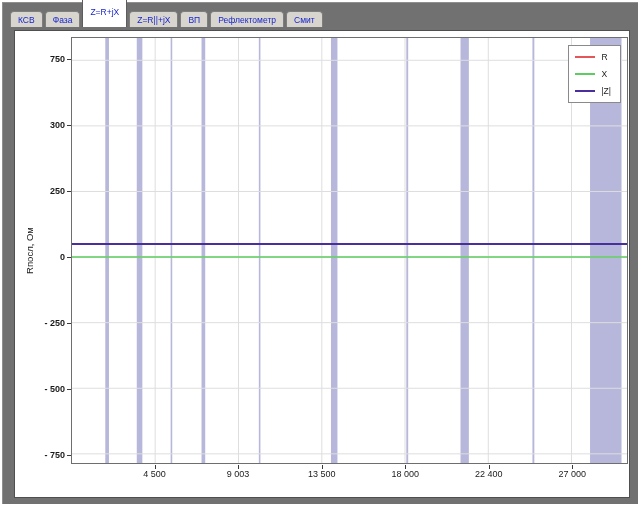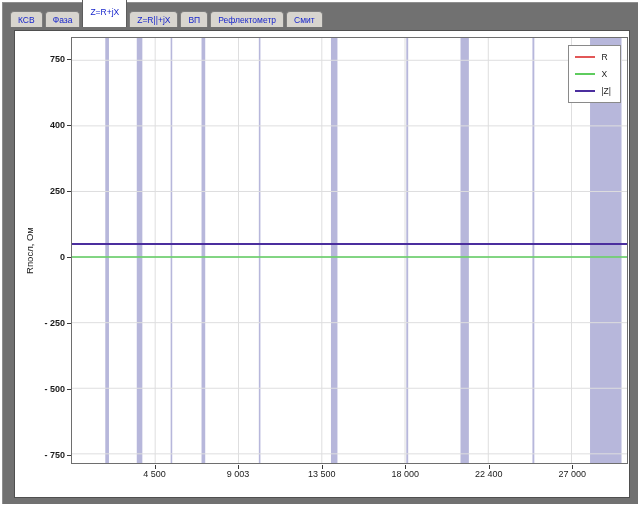--- a/index.html
+++ b/index.html
@@ -164,21 +164,21 @@
       <div class="xtick" style="left: 282.65px;">13 500</div>
       <div class="tickmark-x" style="left: 306.65px;"></div>
       <div class="xtick" style="left: 366.2px;">18 000</div>
       <div class="tickmark-x" style="left: 390.2px;"></div>
       <div class="xtick" style="left: 449.75px;">22 400</div>
       <div class="tickmark-x" style="left: 473.75px;"></div>
       <div class="xtick" style="left: 533.3px;">27 000</div>
       <div class="tickmark-x" style="left: 557.3px;"></div>
       <div class="ytick" style="top: 23.4043px;">750</div>
       <div class="tickmark-y" style="top: 28.4043px;"></div>
-      <div class="ytick" style="top: 89.2994px;">400</div>
+      <div class="ytick" style="top: 89.2994px;">300</div>
       <div class="tickmark-y" style="top: 94.2994px;"></div>
       <div class="ytick" style="top: 155.194px;">250</div>
       <div class="tickmark-y" style="top: 160.194px;"></div>
       <div class="ytick" style="top: 221.09px;">0</div>
       <div class="tickmark-y" style="top: 226.09px;"></div>
       <div class="ytick" style="top: 286.985px;">- 250</div>
       <div class="tickmark-y" style="top: 291.985px;"></div>
       <div class="ytick" style="top: 352.88px;">- 500</div>
       <div class="tickmark-y" style="top: 357.88px;"></div>
       <div class="ytick" style="top: 418.775px;">- 750</div>

